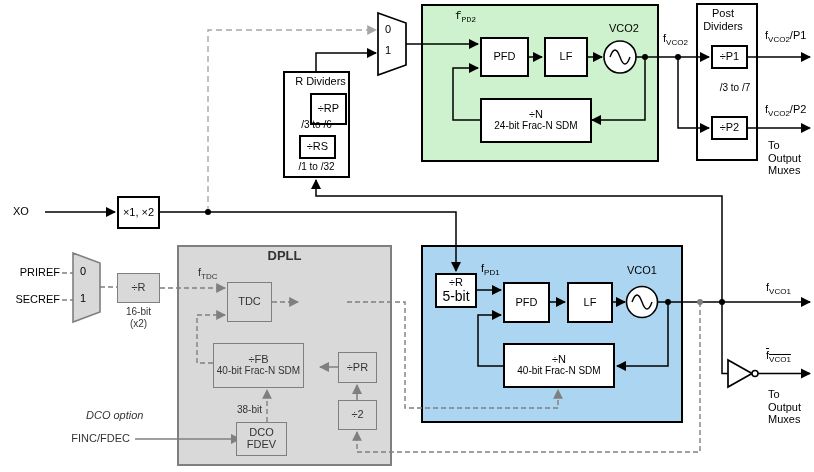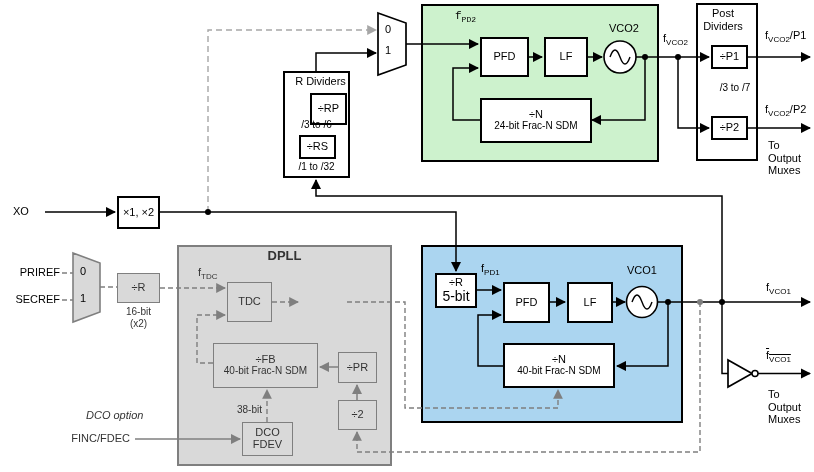--- a/index.html
+++ b/index.html
@@ -171,27 +171,27 @@
   <div class="lbl" style="left:768px;top:388px;">
     <div>To</div>
       <div>Output</div>
       <div>Muxes</div>
     </div>
 
   <div class="lbl ctr title gray" style="left:177px;top:249px;width:215px;">DPLL</div>
   <div class="lbl gray" style="left:198px;top:266px;">
     <span>f</span><sub>TDC</sub></div>
   <div class="box gb" style="left:227px;top:282px;width:45px;height:40px;">TDC</div>
-  <div class="box gb" style="left:213px;top:343px;width:105px;height:45px;">
+  <div class="box gb" style="left:213px;top:343px;width:91px;height:45px;">
     <div>÷FB</div>
     <div class="small">40-bit Frac-N SDM</div>
   </div>
   <div class="box gb" style="left:338px;top:352px;width:39px;height:31px;">÷PR</div>
   <div class="box gb" style="left:338px;top:400px;width:39px;height:30px;">÷2</div>
-  <div class="box gb" style="left:242px;top:422px;width:51px;height:34px;">
+  <div class="box gb" style="left:236px;top:422px;width:51px;height:34px;">
     <div>DCO</div>
       <div>FDEV</div>
     </div>
   <div class="lbl rt small gray" style="left:229px;top:404px;width:33px;">38-bit</div>
 
   <div class="box bb" style="left:435px;top:273px;width:42px;height:35px;">
     <div>÷R</div>
       <div class="tiny">5-bit</div>
     </div>
   <div class="lbl" style="left:481px;top:262px;">

